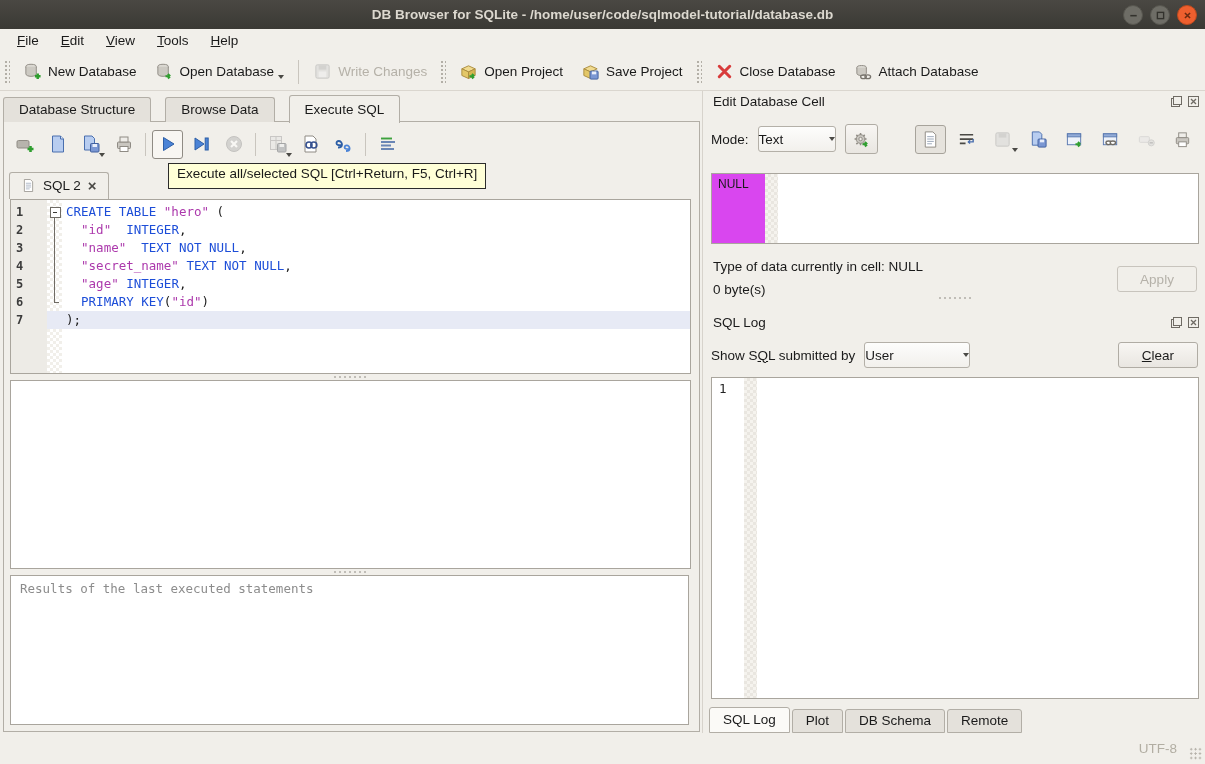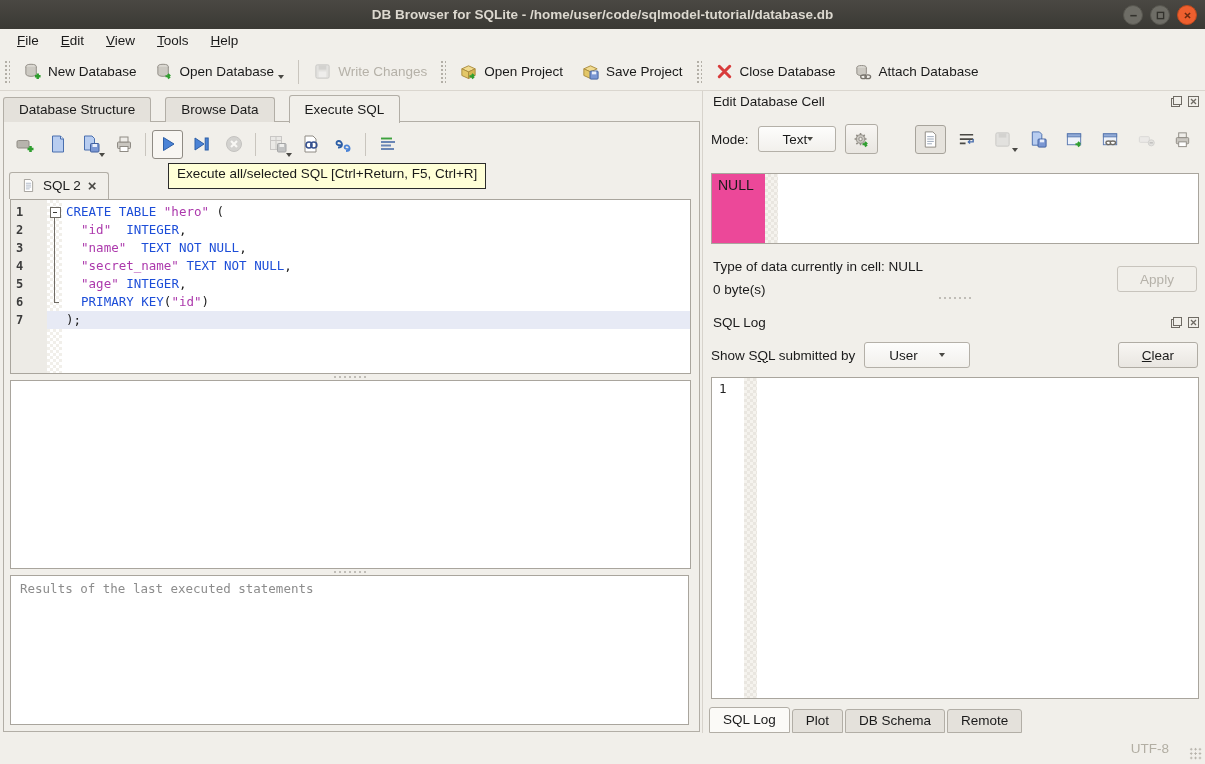--- a/index.html
+++ b/index.html
@@ -70,50 +70,50 @@
   .grid-pane{position:absolute;top:258px;left:6px;width:679px;height:187px;border:1px solid #a9a59d;background:#fff}
   .results-pane{position:absolute;top:453px;left:6px;width:679px;height:150px;border:1px solid #a9a59d;background:#fff;padding:5px 9px;font-family:"DejaVu Sans Mono",monospace;font-size:12.5px;color:#8c8c8c;box-sizing:border-box}
 
   .tooltip{position:absolute;left:168px;top:163px;height:19px;padding:2px 8px 3px;background:#ffffd7;border:1px solid #2b2b2b;font-size:13.5px;z-index:50;white-space:nowrap}
 
   
   .dock{position:absolute;left:702px;top:91px;width:503px;height:642px;border-left:1px solid #d7d3cc}
   .dock-title{position:absolute;left:10px;font-size:13.5px}
   .dock-btns{position:absolute;right:6px;display:flex;gap:4px}
   .dock-btn svg{width:13px;height:13px}
-  .combo{display:flex;align-items:center;justify-content:space-between;background:linear-gradient(#fdfdfc,#f2f0ec);border:1px solid #b4b0a8;border-radius:3px;height:26px;padding:0 24px;box-sizing:border-box}
+  .combo{display:flex;align-items:center;justify-content:space-between;background:linear-gradient(#fdfdfc,#f2f0ec);border:1px solid #b4b0a8;border-radius:3px;height:26px;padding:0 0;box-sizing:border-box}
   .btn{display:flex;align-items:center;justify-content:center;background:linear-gradient(#f8f6f3,#e9e6e1);border:1px solid #b0aca4;border-radius:3px;height:26px;box-sizing:border-box}
   .btn.disabled{background:#f1efea;border-color:#c8c4bd;color:#b5b1a9}
   .cellbar{position:absolute;left:8px;right:8px;top:31px;height:34px;display:flex;align-items:center}
   .cellicons{margin-left:auto;display:flex;gap:5px}
   .cicon{width:29px;height:27px;display:flex;align-items:center;justify-content:center;border:1px solid transparent;border-radius:3px;position:relative}
   .cicon svg{width:19px;height:19px}
   .cicon.pressed{border-color:#a7a39b;background:#e6e3dd}
   .cicon.disabled svg{opacity:.5;filter:grayscale(.9)}
   .cicon .dd{position:absolute;right:-1px;bottom:1px;border-top-width:4px;border-left-width:3px;border-right-width:3px}
   .gearbtn{width:31px;height:28px;margin-left:9px;display:flex;align-items:center;justify-content:center;background:linear-gradient(#f8f6f3,#e9e6e1);border:1px solid #b0aca4;border-radius:3px}
   .gearbtn svg{width:19px;height:19px}
   .cell-editor{position:absolute;left:8px;top:82px;width:486px;height:69px;border:1px solid #a9a59d;background:#fff;display:flex}
-  .cell-gutter{width:47px;background:#ec4899;padding:3px 0 0 6px;font-size:14px}
+  .cell-gutter{width:47px;background:#d946ef;padding:3px 0 0 6px;font-size:12px}
   .checker{width:13px;background-image:linear-gradient(45deg,#e9e6e0 25%,transparent 25%,transparent 75%,#e9e6e0 75%),linear-gradient(45deg,#e9e6e0 25%,transparent 25%,transparent 75%,#e9e6e0 75%);background-size:6px 6px;background-position:0 0,3px 3px;background-color:#f5f3ee}
   .type-line{position:absolute;left:10px;top:168px}
   .size-line{position:absolute;left:10px;top:191px}
   .apply-btn{position:absolute;right:9px;top:175px;width:80px}
   .dock-split{position:absolute;left:0;top:205px;width:100%;display:flex;justify-content:center}
   .logbar{position:absolute;left:8px;right:8px;top:248px;height:32px;display:flex;align-items:center}
   .log-combo{width:106px;margin-left:9px}
   .clear-btn{margin-left:auto;width:80px}
   .log-box{position:absolute;left:8px;top:286px;width:486px;height:320px;border:1px solid #a9a59d;background:#fff;display:flex}
   .log-gutter{width:25px;padding:3px 0 0 7px;font-family:"DejaVu Sans Mono",monospace;font-size:12.5px;color:#222}
   .btabs{position:absolute;left:6px;top:617px;height:25px;display:flex;align-items:flex-end}
   .btab{padding:3px 13px 4px;background:#e4e1db;border:1px solid #b2aea6;border-radius:3px 3px 0 0;margin-right:2px}
   .btab.active{background:#fbfaf7;padding-top:4px;padding-bottom:5px}
 
   
-  .statusbar{position:absolute;left:0;top:733px;width:1205px;height:31px;display:flex;align-items:center;justify-content:flex-end;box-sizing:border-box;padding-right:36px;color:#b2aea3}
+  .statusbar{position:absolute;left:0;top:733px;width:1205px;height:31px;display:flex;align-items:center;justify-content:flex-end;box-sizing:border-box;padding-right:28px;color:#b2aea3}
   .grip{position:absolute;right:3px;bottom:4px;width:13px;height:13px;background-image:radial-gradient(#b5b1a9 1px,transparent 1.2px);background-size:4.4px 4.4px}
   .mode-combo{width:78px;margin-left:9px}
 </style>
 </head>
 <body>
 
 <div class="titlebar">
   <div class="title">DB Browser for SQLite - /home/user/code/sqlmodel-tutorial/database.db</div>
   <div class="winbtns" id="winbtns">
       <span class="winbtn">

